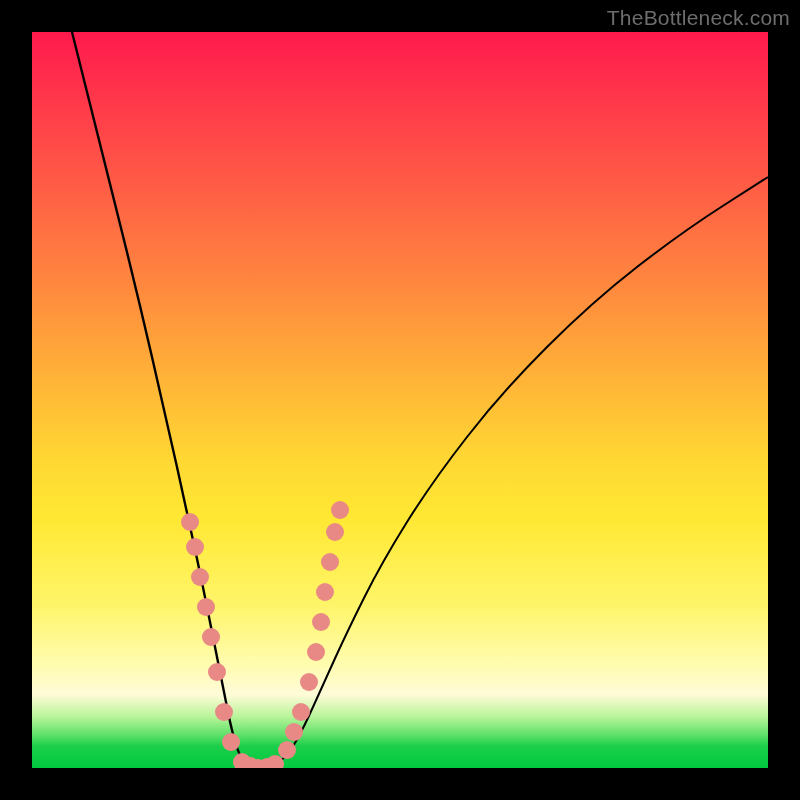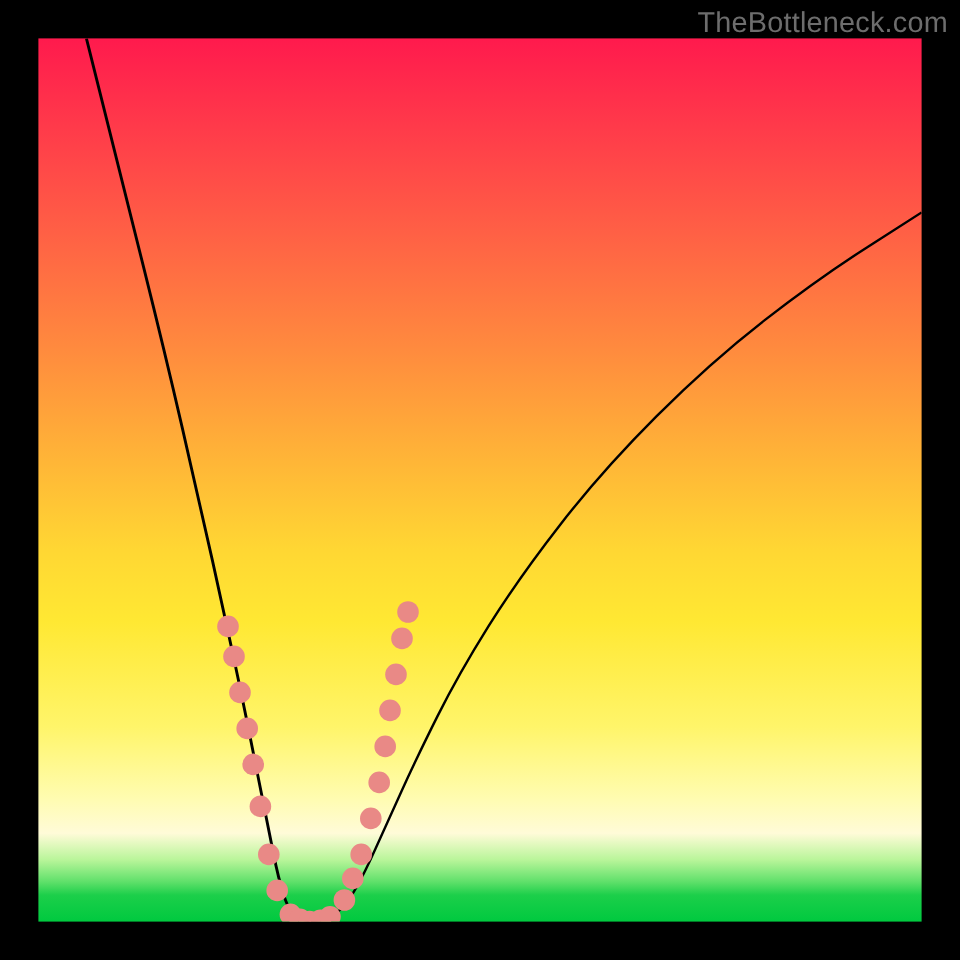--- a/index.html
+++ b/index.html
@@ -39,21 +39,21 @@
       #b9f59a 93%,
       #5fe06a 95.5%,
       #1ccf4a 97%,
       #00c93f 100%);
   }
   .watermark {
     position: absolute;
     top: 6px;
     right: 10px;
     color: #6d6d6d;
-    font-size: 24px;
+    font-size: 21px;
     font-weight: 500;
     letter-spacing: 0.2px;
   }
   svg.curves {
     position: absolute;
     left: 0;
     top: 0;
   }
   .dot {
     fill: #e98986;

